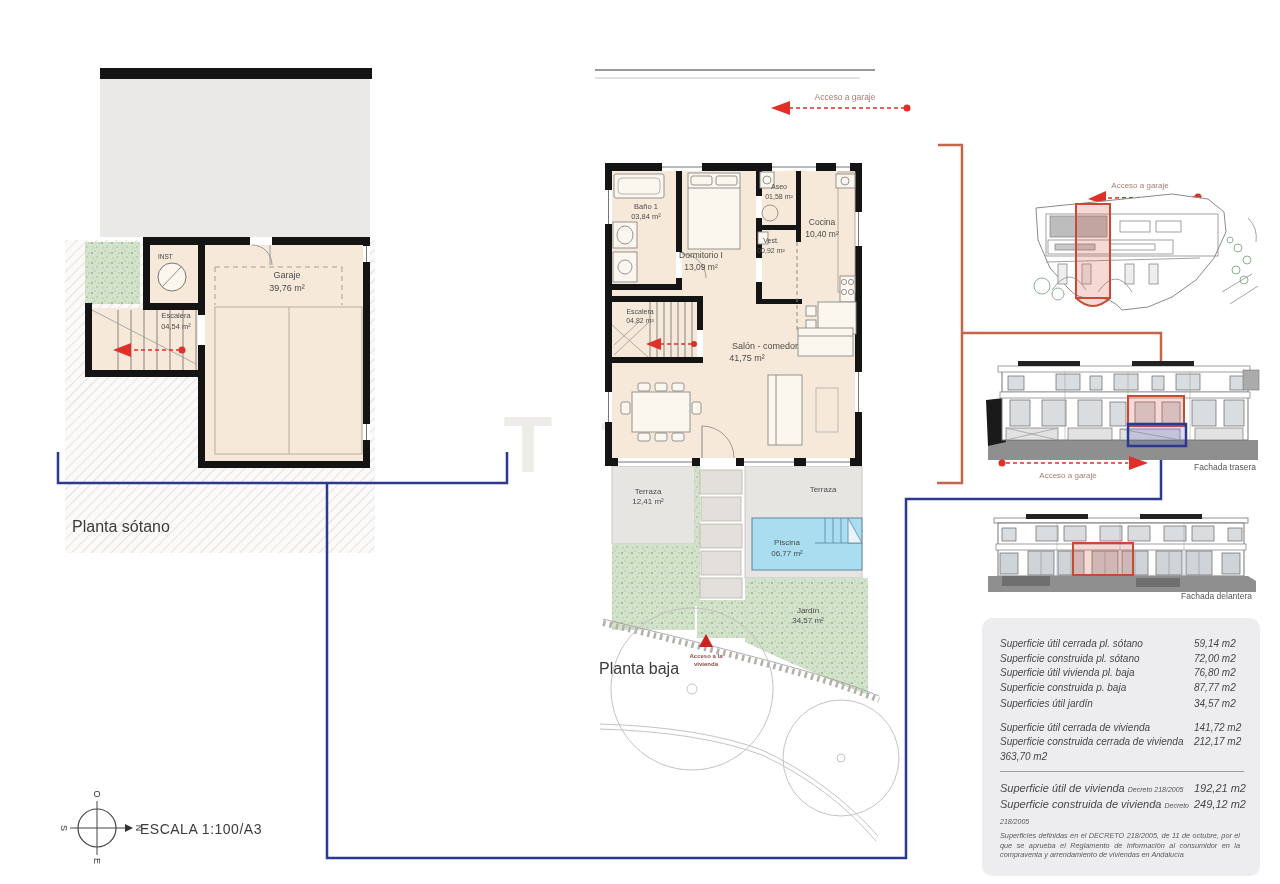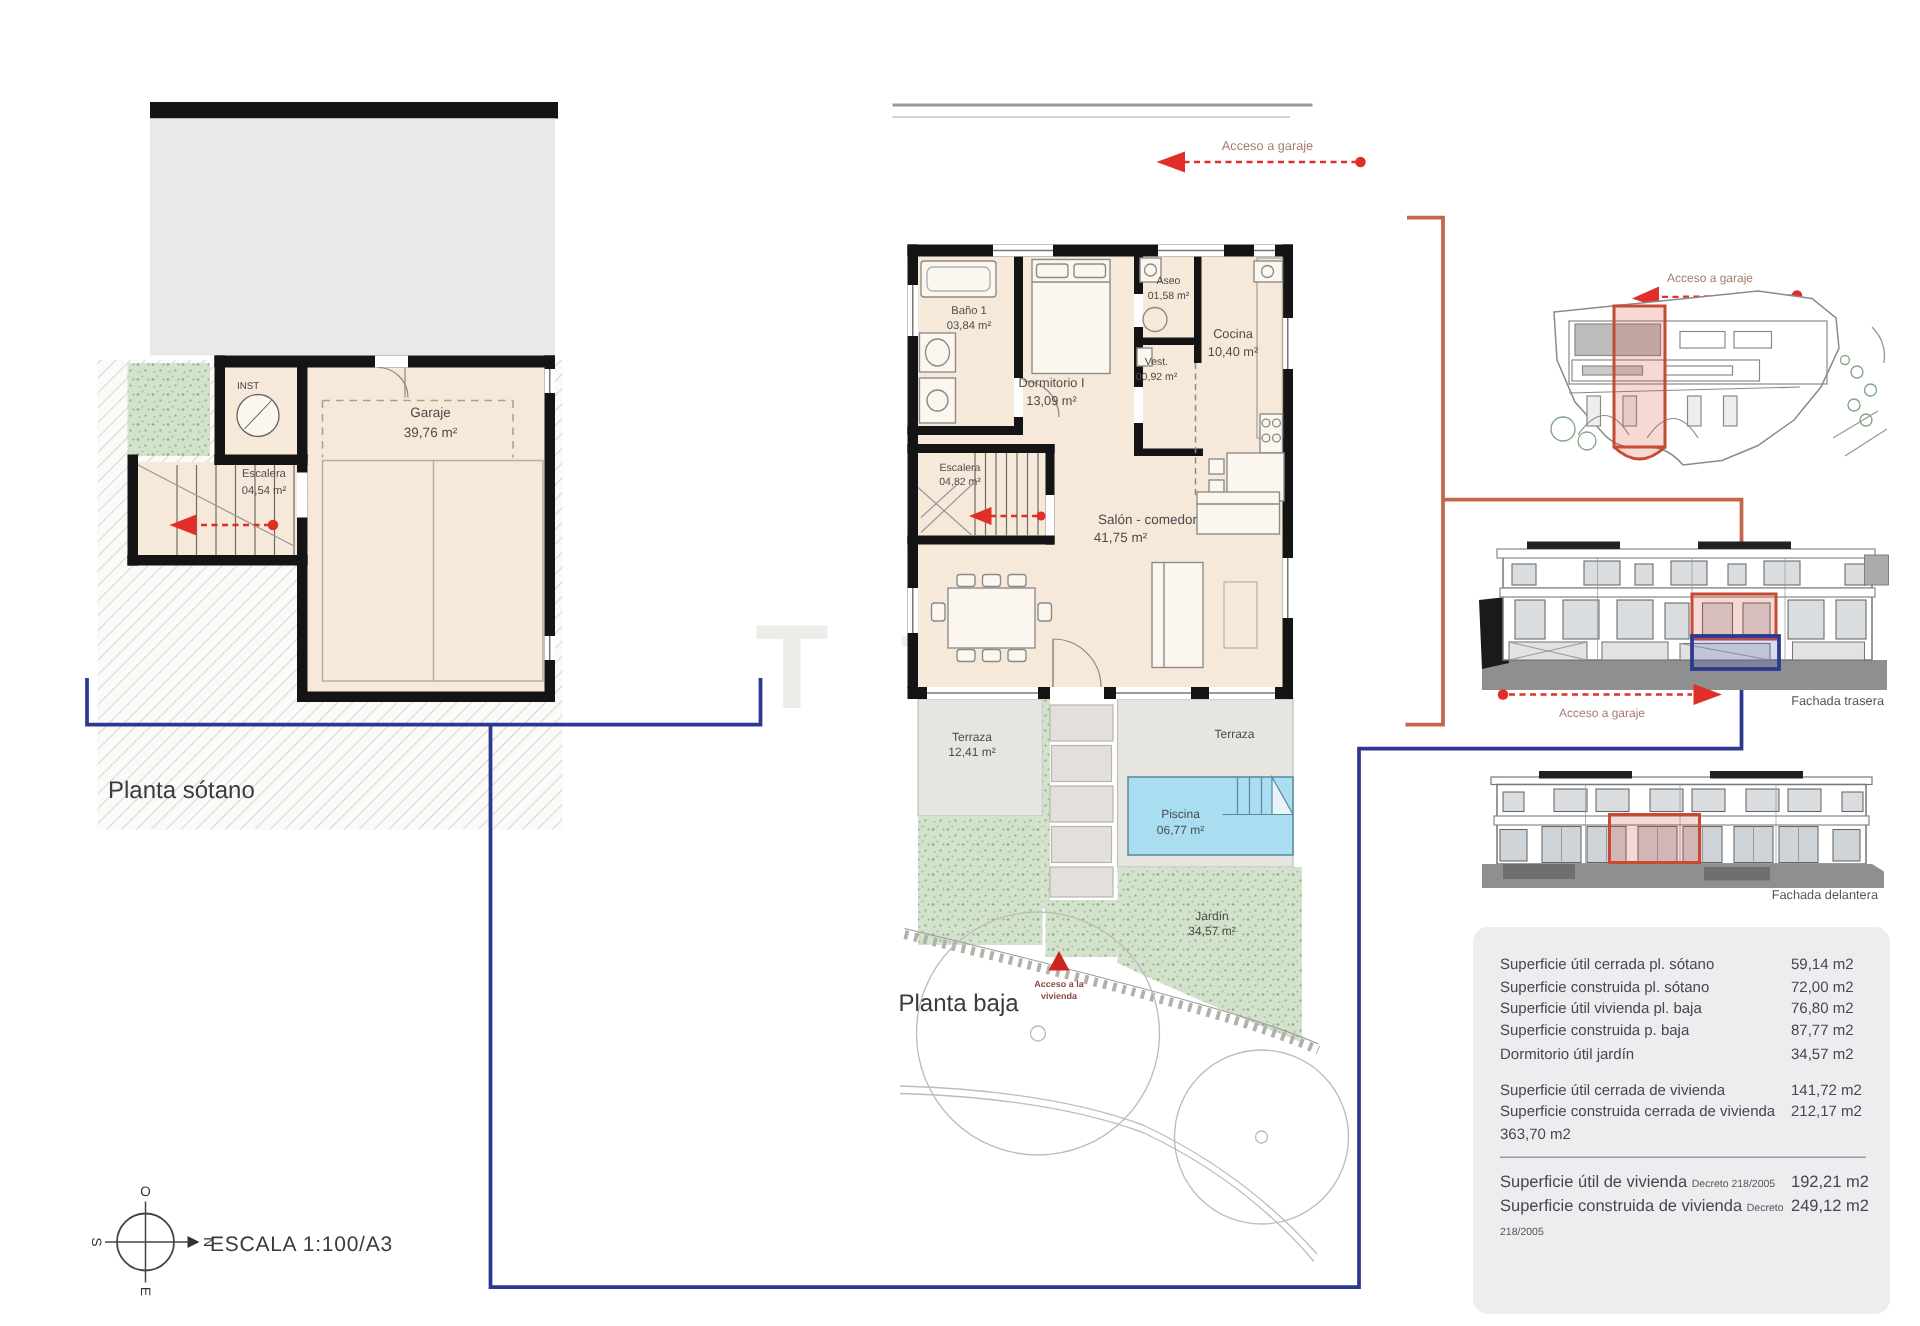--- a/index.html
+++ b/index.html
@@ -8,21 +8,21 @@
     overflow:hidden; font-family:"Liberation Sans", sans-serif;
   }
   svg { position:absolute; left:0; top:0; }
   svg text { font-family:"Liberation Sans", sans-serif; }
 
   .panel {
     position:absolute; left:982px; top:618px; width:278px; height:258px;
     background:#ededef; border-radius:10px; box-sizing:border-box;
     padding:19px 14px 0 18px; color:#46464e;
   }
-  .trow { display:flex; font-size:10px; line-height:14.5px; }
+  .trow { display:flex; font-size:10px; line-height:14.5px;font-style:italic; }
   .trow .lbl { flex:1; padding-right:4px; }
   .trow .val { width:52px; flex-shrink:0; }
   .gap-s { height:2px; }
   .gap-m { height:9px; }
   .divider { border-top:1px solid #9a9aa2; margin:7px 2px 9px 0; }
   .trow.big { font-size:11px; line-height:15px; align-items:baseline; }
   .trow.big small { font-size:7px; color:#55555c; }
   .footnote {
     font-size:7.3px; font-style:italic; line-height:1.32; text-align:justify;
     margin-top:2px; padding-right:6px; color:#5a5a60;
@@ -482,21 +482,21 @@
   <div class="trow">
         <span class="lbl">Superficie útil vivienda pl. baja</span>
         <span class="val">76,80 m2</span>
       </div>
   <div class="trow">
         <span class="lbl">Superficie construida p. baja</span>
         <span class="val">87,77 m2</span>
       </div>
   <div class="gap-s"></div>
   <div class="trow">
-        <span class="lbl">Dormitorio útil jardín</span>
+        <span class="lbl">Superficies útil jardín</span>
         <span class="val">34,57 m2</span>
       </div>
   <div class="gap-m"></div>
   <div class="trow">
         <span class="lbl">Superficie útil cerrada de vivienda</span>
         <span class="val">141,72 m2</span>
       </div>
   <div class="trow">
         <span class="lbl">Superficie construida cerrada de vivienda</span>
         <span class="val">212,17 m2</span>
@@ -506,15 +506,16 @@
       </div>
   <div class="divider"></div>
   <div class="trow big">
     <span class="lbl"><span>Superficie útil de vivienda</span> <small>Decreto 218/2005</small></span>
     <span class="val">192,21 m2</span>
   </div>
   <div class="trow big">
     <span class="lbl"><span>Superficie construida de vivienda</span> <small>Decreto 218/2005</small></span>
     <span class="val">249,12 m2</span>
   </div>
+  <div class="footnote">Superficies definidas en el DECRETO 218/2005, de 11 de octubre, por el que se aprueba el Reglamento de Información al consumidor en la compraventa y arrendamiento de viviendas en Andalucía</div>
 </div>
 
 </div>
 
 </body></html>

